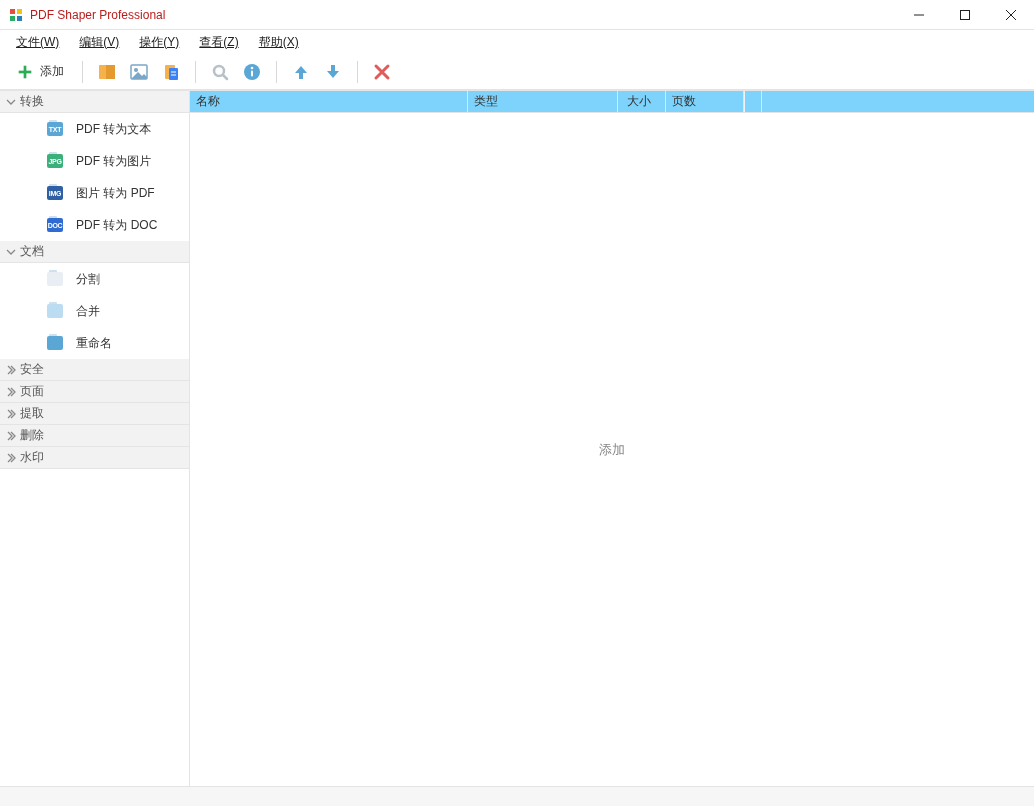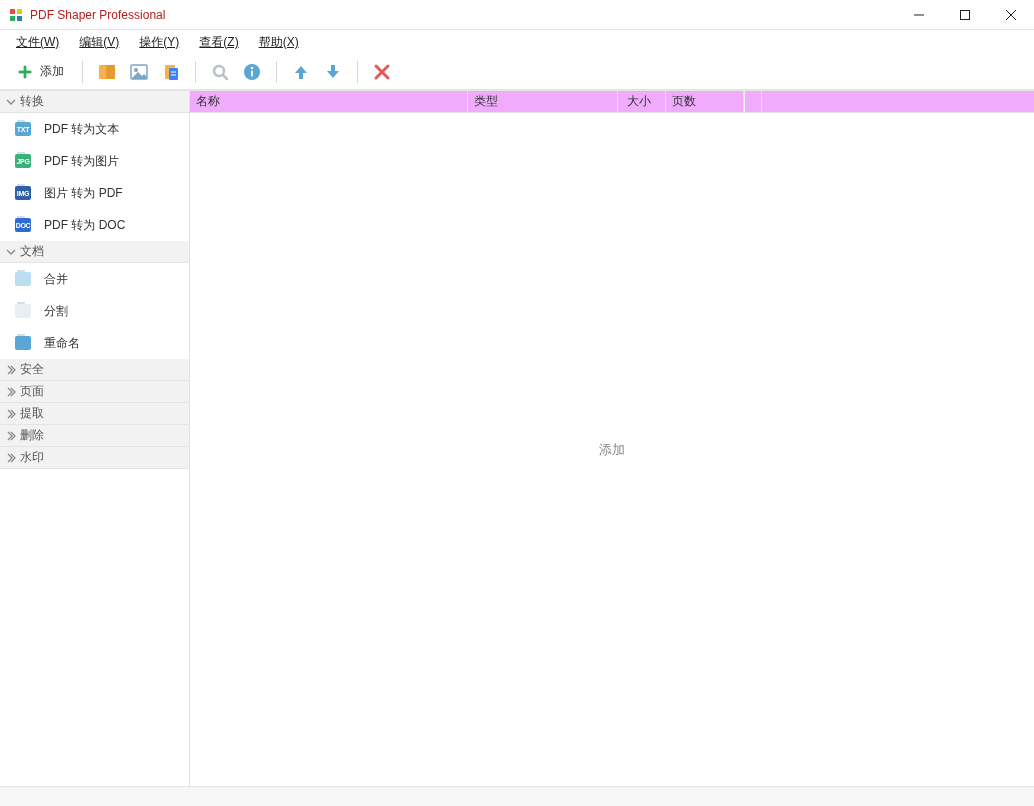--- a/index.html
+++ b/index.html
@@ -23,30 +23,30 @@
 .tool-btn svg { width:20px; height:20px; }
 .tool-sep { width:1px; height:22px; background:#d8d8d8; margin:0 8px; }
 .tool-add { display:flex; align-items:center; gap:6px; padding:0 10px 0 6px; height:32px;}
 .tool-add span { color:#333; }
 
 
 .body { flex:1; display:flex; min-height:0; border-top:1px solid #e4e4e4;}
 .sidebar { width:190px; border-right:1px solid #e4e4e4; overflow-y:auto; background:#ffffff;}
 .group-header { height:22px; display:flex; align-items:center; padding-left:6px; background:#f2f2f2; border-bottom:1px solid #e4e4e4; color:#555; gap:4px; cursor:default;}
 .group-header svg { width:10px; height:10px; }
-.group-items { display:flex; flex-direction:column; }
+.group-items { display:flex; flex-direction:column;padding-left:32px; }
 .s-item { height:32px; display:flex; align-items:center; padding-left:14px; gap:12px; color:#333; }
 .s-item .s-icon { width:18px; height:18px; display:flex; align-items:center; justify-content:center; }
 .s-item .s-icon span { font-size:7px; font-weight:bold; letter-spacing:-0.3px; color:#fff; }
 .s-icon-box { width:16px; height:14px; border-radius:2px; display:flex; align-items:center; justify-content:center; position:relative;}
 .s-icon-box::before { content:''; position:absolute; top:-2px; left:2px; width:8px; height:2px; background:#cde0ef; border-radius:1px 1px 0 0;}
 
 
 .main { flex:1; display:flex; flex-direction:column; position:relative; }
-.list-header { height:22px; display:flex; align-items:center; border-bottom:1px solid #e4e4e4; background:#f0abfc; }
+.list-header { height:22px; display:flex; align-items:center; border-bottom:1px solid #e4e4e4; background:#7dd3fc; }
 .list-header .col { padding-left:6px; color:#333; border-right:1px solid #e4e4e4; height:100%; display:flex; align-items:center;}
 .list-header .col.right { justify-content:flex-end; padding-right:14px;}
 .list-body { flex:1; position:relative; }
 .placeholder { position:absolute; top:50%; left:50%; transform:translate(-50%,-50%); color:#888; font-size:13px;}
 
 
 .status-bar { height:20px; border-top:1px solid #e4e4e4; background:#f6f6f6;}
 
 
 .scroll-col { width:18px; border-left:1px solid #f0f0f0;}
@@ -200,33 +200,33 @@
       </div>
       <div class="group-header">
         <svg viewBox="0 0 10 10" width="10" height="10">
           <path d="M1 3 L5 7 L9 3" fill="none" stroke="#888" stroke-width="1.3"></path>
         </svg>
         <span>文档</span>
       </div>
       <div class="group-items">
         <div class="s-item">
           <span class="s-icon">
+            <span class="s-icon-box" style="background:#e8eef4">
+              <span></span>
+            </span>
+          </span>
+          <span>分割</span>
+        </div>
+        <div class="s-item">
+          <span class="s-icon">
             <span class="s-icon-box" style="background:#bcdcf2">
               <span></span>
             </span>
           </span>
           <span>合并</span>
-        </div>
-        <div class="s-item">
-          <span class="s-icon">
-            <span class="s-icon-box" style="background:#e8eef4">
-              <span></span>
-            </span>
-          </span>
-          <span>分割</span>
         </div>
         <div class="s-item">
           <span class="s-icon">
             <span class="s-icon-box" style="background:#5aa7d6">
               <span></span>
             </span>
           </span>
           <span>重命名</span>
         </div>
       </div>

